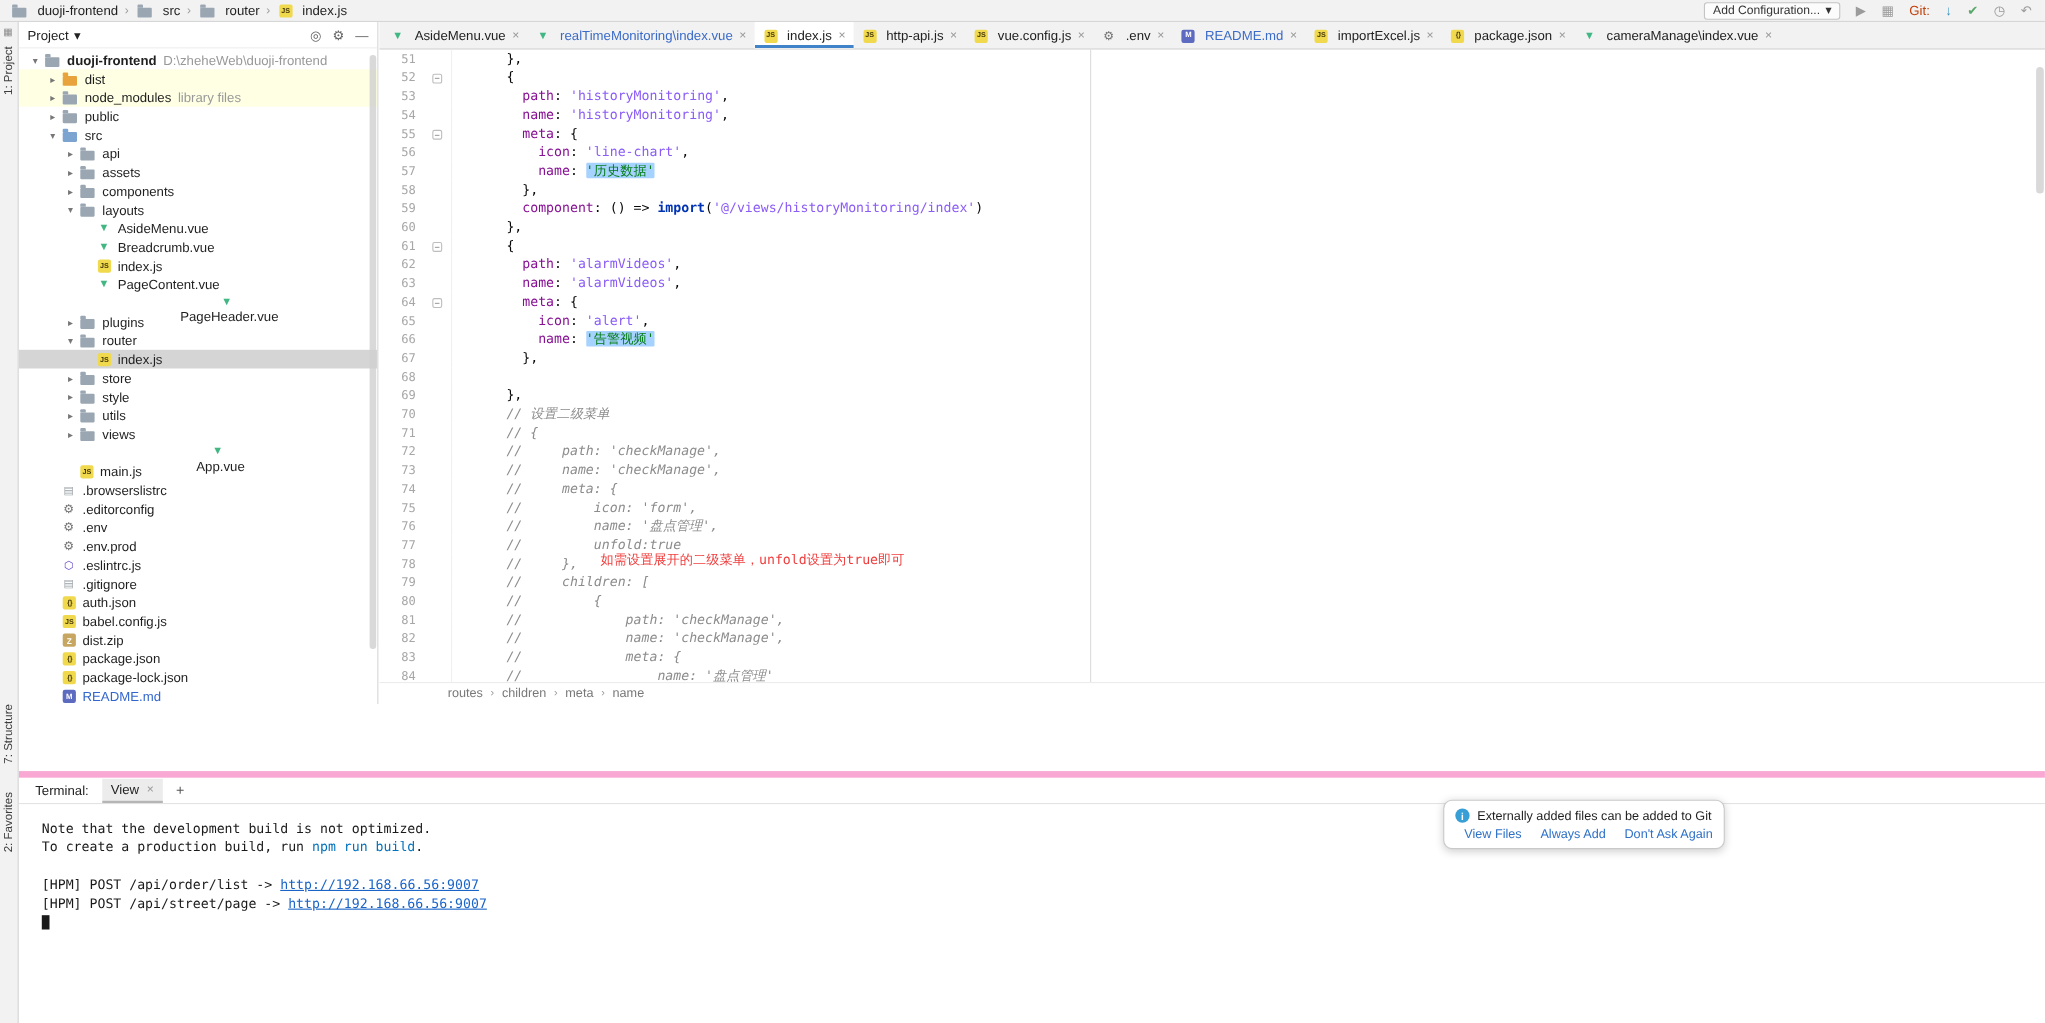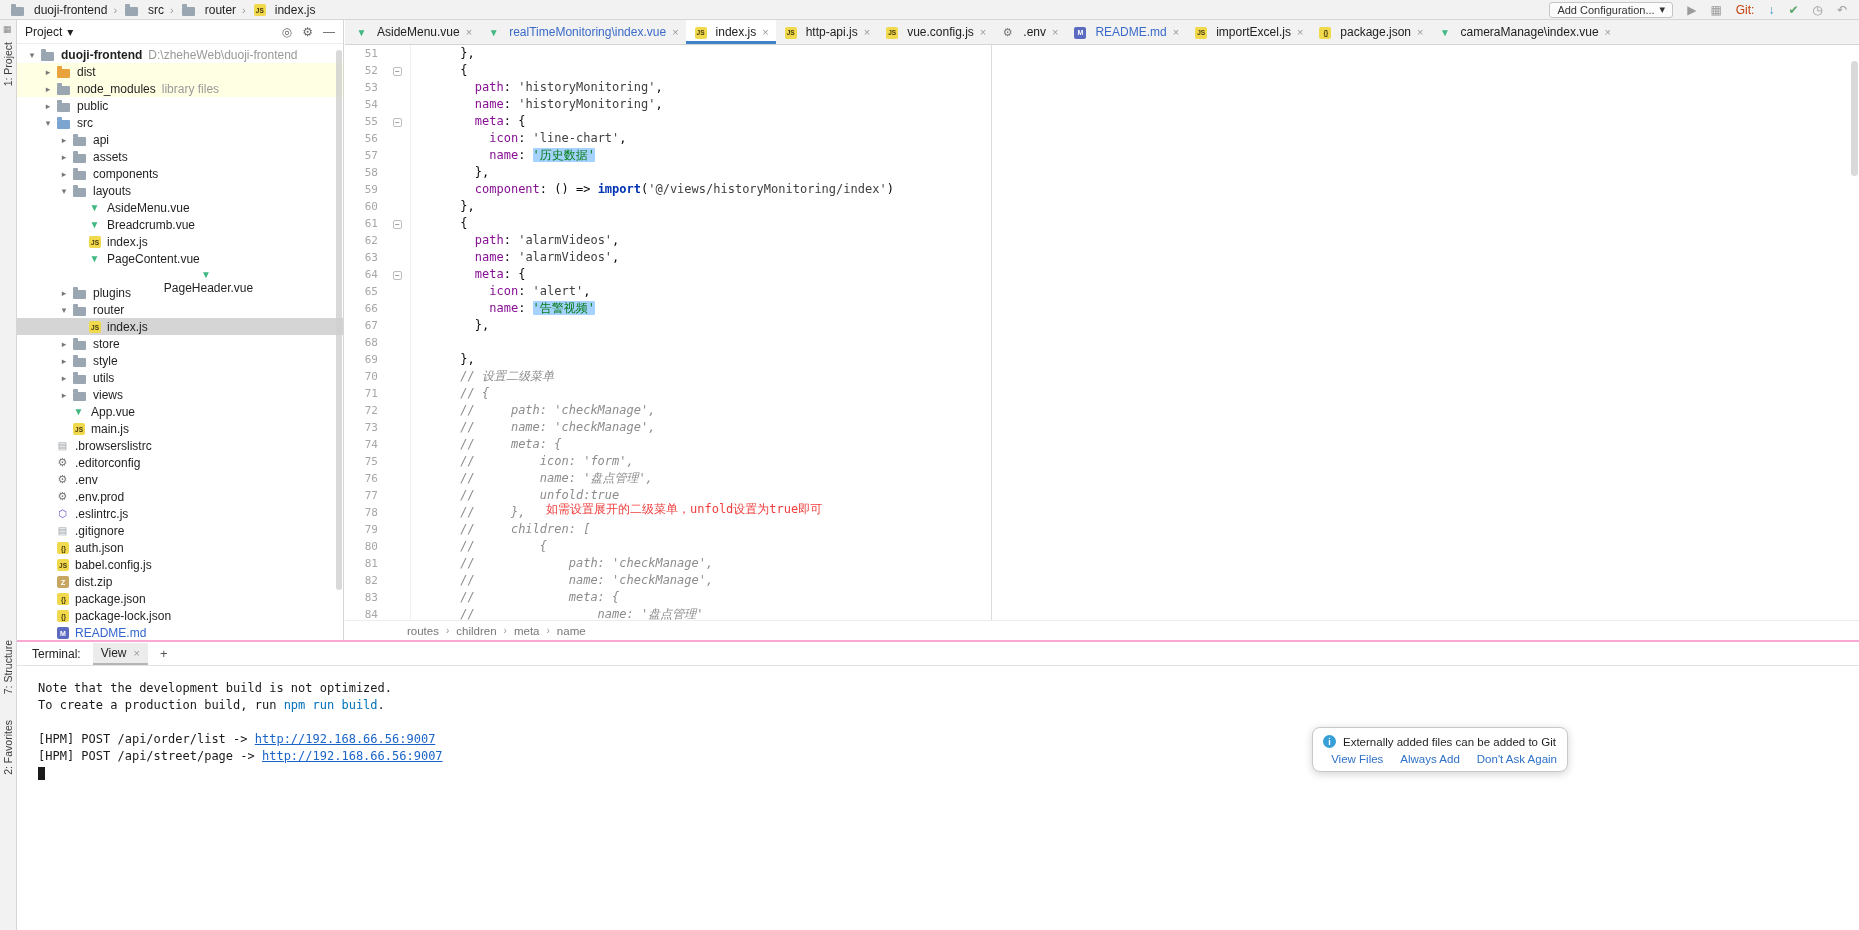--- a/index.html
+++ b/index.html
@@ -88,34 +88,34 @@
   .code-lines{position:relative}
   .line{display:flex;height:17px;line-height:17px}
   .ln{width:40px;flex:none;text-align:right;padding-right:7px;color:#a7a7a7;font-size:11px}
   .foldcol{width:26px;flex:none;text-align:center;border-right:1px solid #f0f0f0}
   .fm{display:inline-block;width:9px;height:9px;line-height:7px;margin-top:4px;border:1px solid #bdbdbd;
     border-radius:2px;font-size:8px;color:#777;background:#fff;text-align:center}
   .fm::after{content:"−"}
   .txt{white-space:pre;padding-left:6px}
   .tk-p{color:#080808}
   .tk-k{color:#871094}
-  .tk-s{color:#404040}
+  .tk-s{color:#8b5cf6}
   .tk-sh{color:#067d17;background:#a6d2ff;border-radius:1px}
   .tk-kw{color:#0033b3;font-weight:bold}
   .tk-c{color:#8c8c8c;font-style:italic}
   .annotation{position:absolute;left:201px;top:456px;font-size:12px;color:#ef3d3d;z-index:2;
     white-space:nowrap}
   .vscroll{position:absolute;right:1px;top:16px;width:7px;height:115px;background:#d9d9d9;border-radius:4px}
   .ebc{height:20px;flex:none;border-top:1px solid #ececec;display:flex;align-items:center;
     padding-left:62px;gap:6px;color:#787878;font-size:11.5px;background:#fff}
   .ebc .crumb-sep{font-size:10px}
 
   
-  .terminal{position:absolute;left:17px;right:0;bottom:0;height:290px;background:#fff;
-    border-top:2px solid #f9a8d4}
+  .terminal{position:absolute;left:17px;right:0;bottom:0;height:229px;background:#fff;
+    border-top:6px solid #f9a8d4}
   .term-header{height:24px;display:flex;align-items:center;gap:12px;padding-left:15px;
     border-bottom:1px solid #e3e3e3}
   .term-title{color:#222}
   .term-tab{display:flex;align-items:center;gap:5px;background:#ececec;padding:3px 8px;
     border-bottom:2px solid #b5b5b5;cursor:default}
   .term-plus{color:#555;font-size:13px}
   .term-body{padding:14px 0 0 21px;font-family:"DejaVu Sans Mono",monospace;font-size:12px;color:#1a1a1a}
   .tline{height:17px;line-height:17px;white-space:pre}
   .ts-t{color:#1a1a1a}
   .ts-cmd{color:#0071bc}
@@ -294,21 +294,21 @@
       <div class="row" style="padding-left: 40px;">
         <span class="chev">▸</span>
         <i class="fi fi-folder"></i>
         <span class="tree-label">utils</span>
       </div>
       <div class="row" style="padding-left: 40px;">
         <span class="chev">▸</span>
         <i class="fi fi-folder"></i>
         <span class="tree-label">views</span>
       </div>
-      <div class="row" style="padding-left: 40px;">
+      <div class="row" style="padding-left: 40px; flex-direction: column;">
         <span class="chev"></span>
         <i class="fi fi-vue"></i>
         <span class="tree-label">App.vue</span>
       </div>
       <div class="row" style="padding-left: 40px;">
         <span class="chev"></span>
         <i class="fi fi-js"></i>
         <span class="tree-label">main.js</span>
       </div>
       <div class="row" style="padding-left: 24px;">

